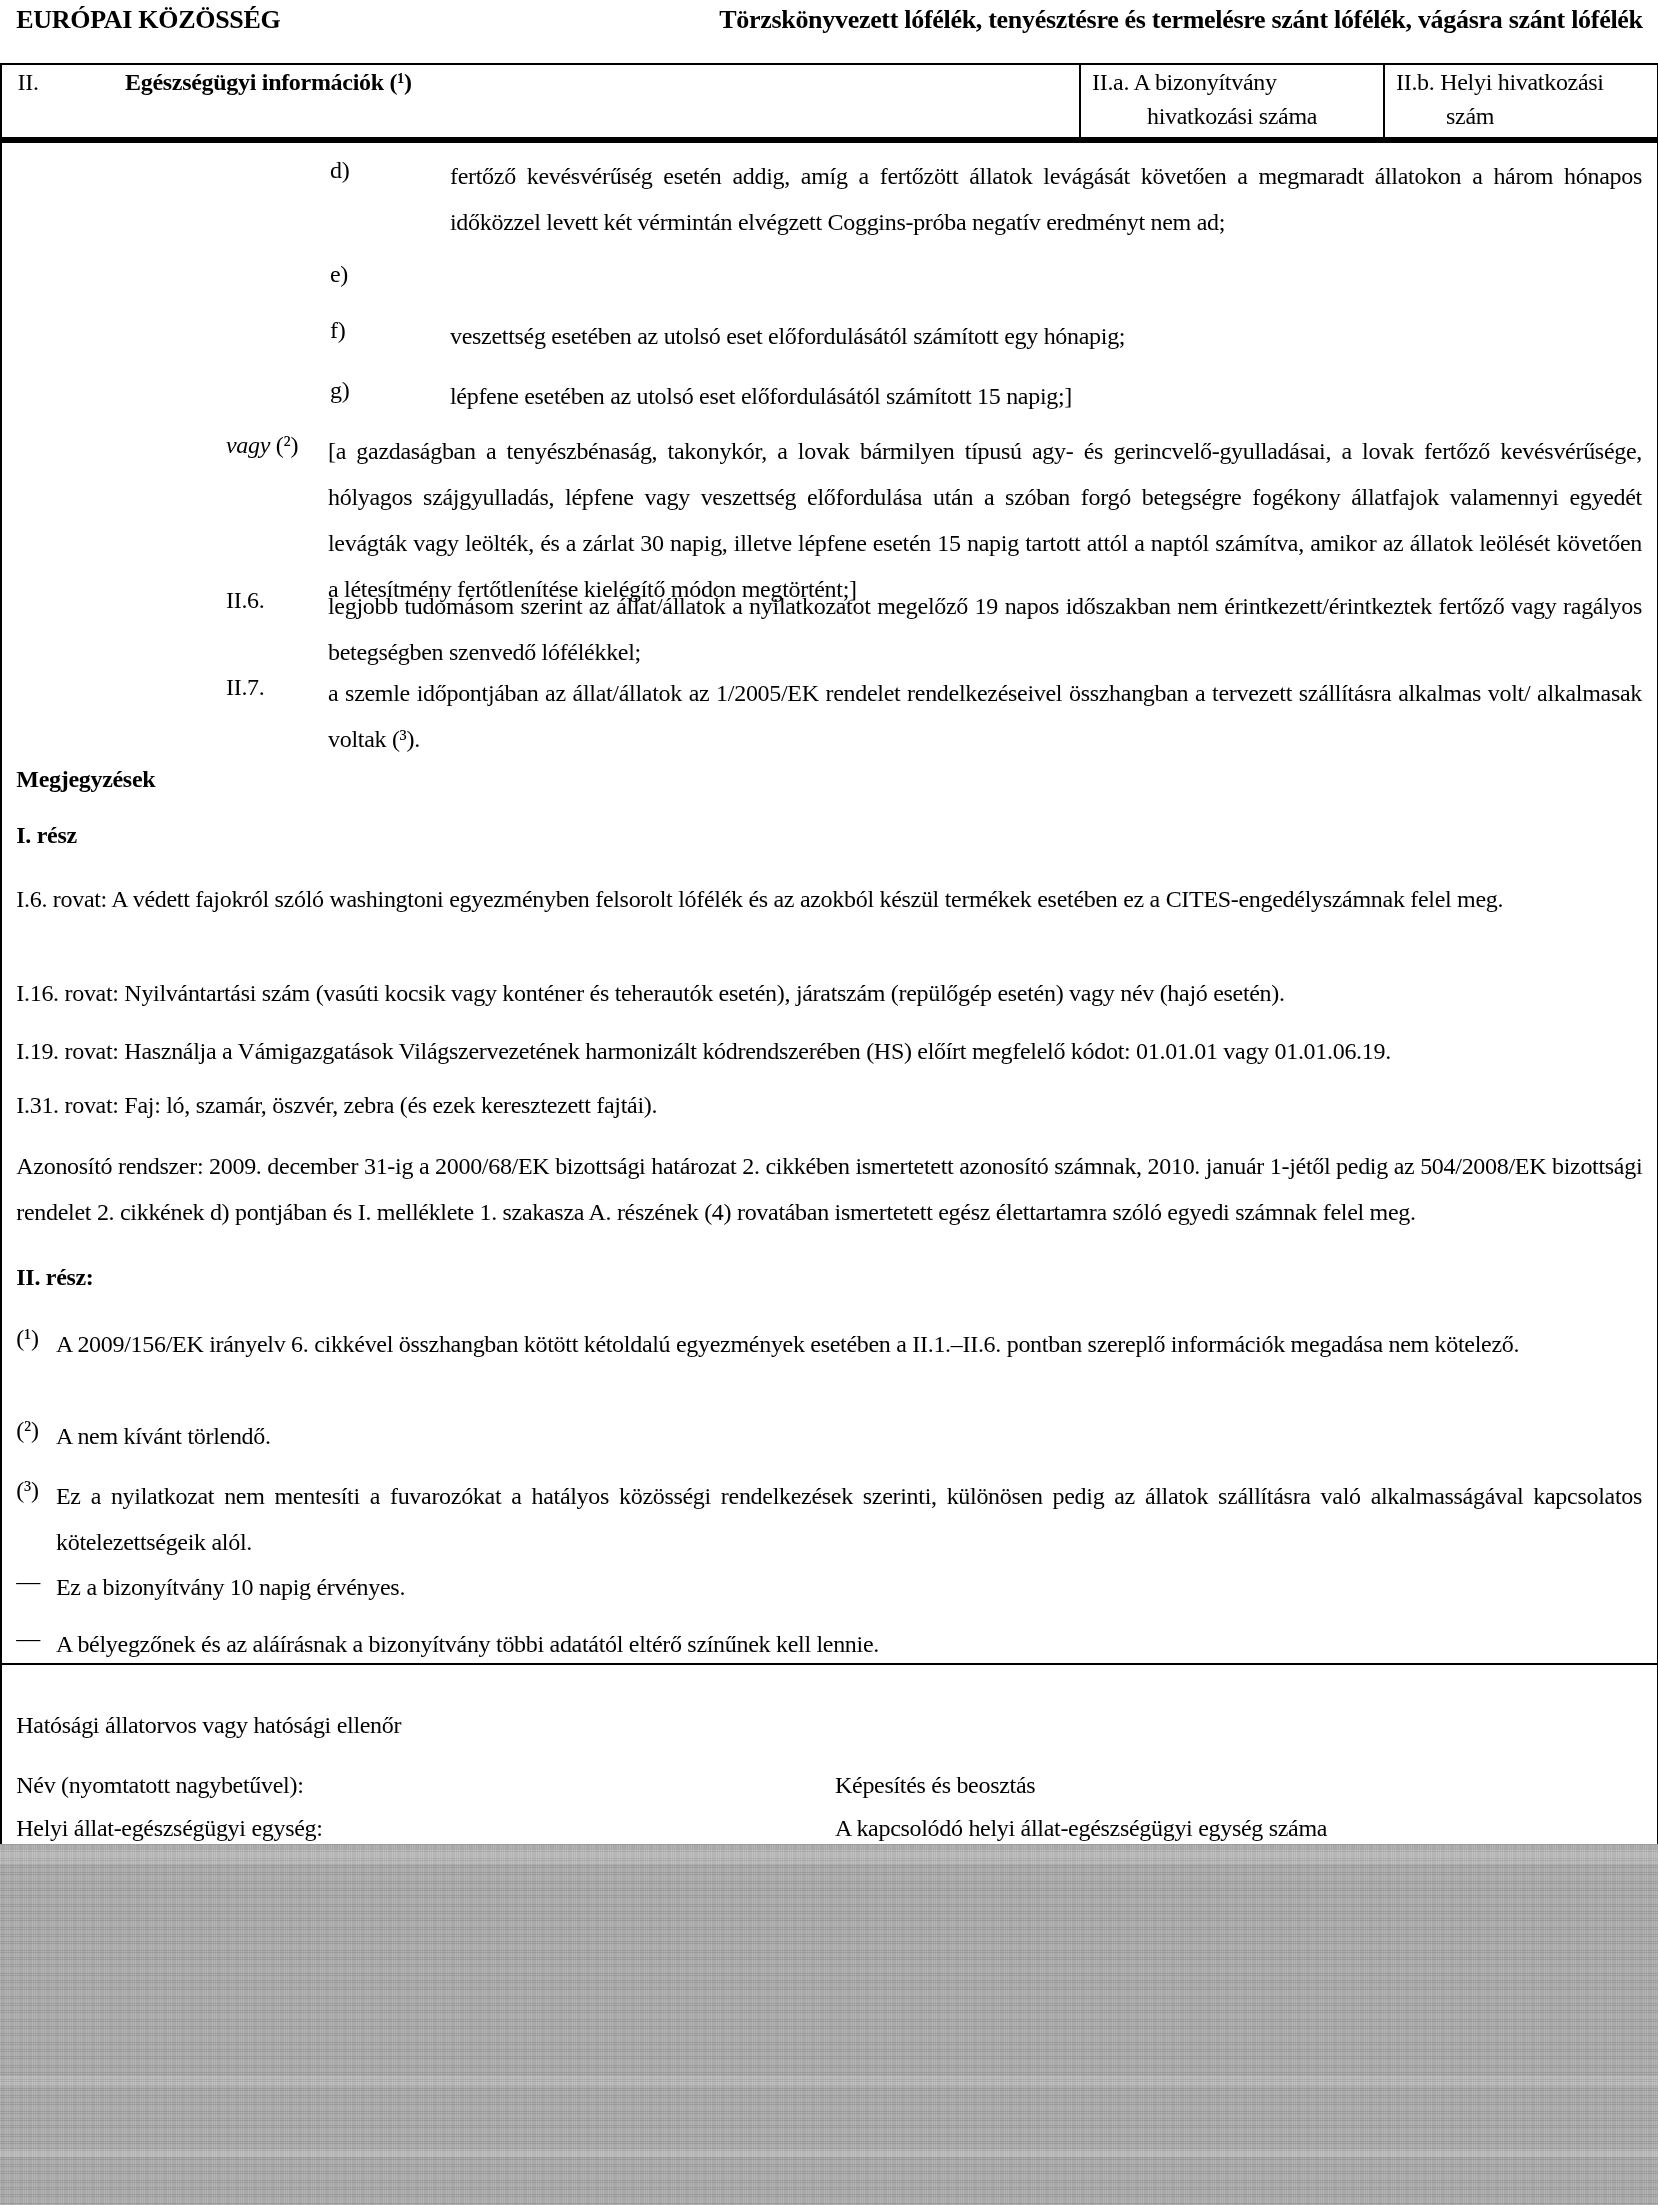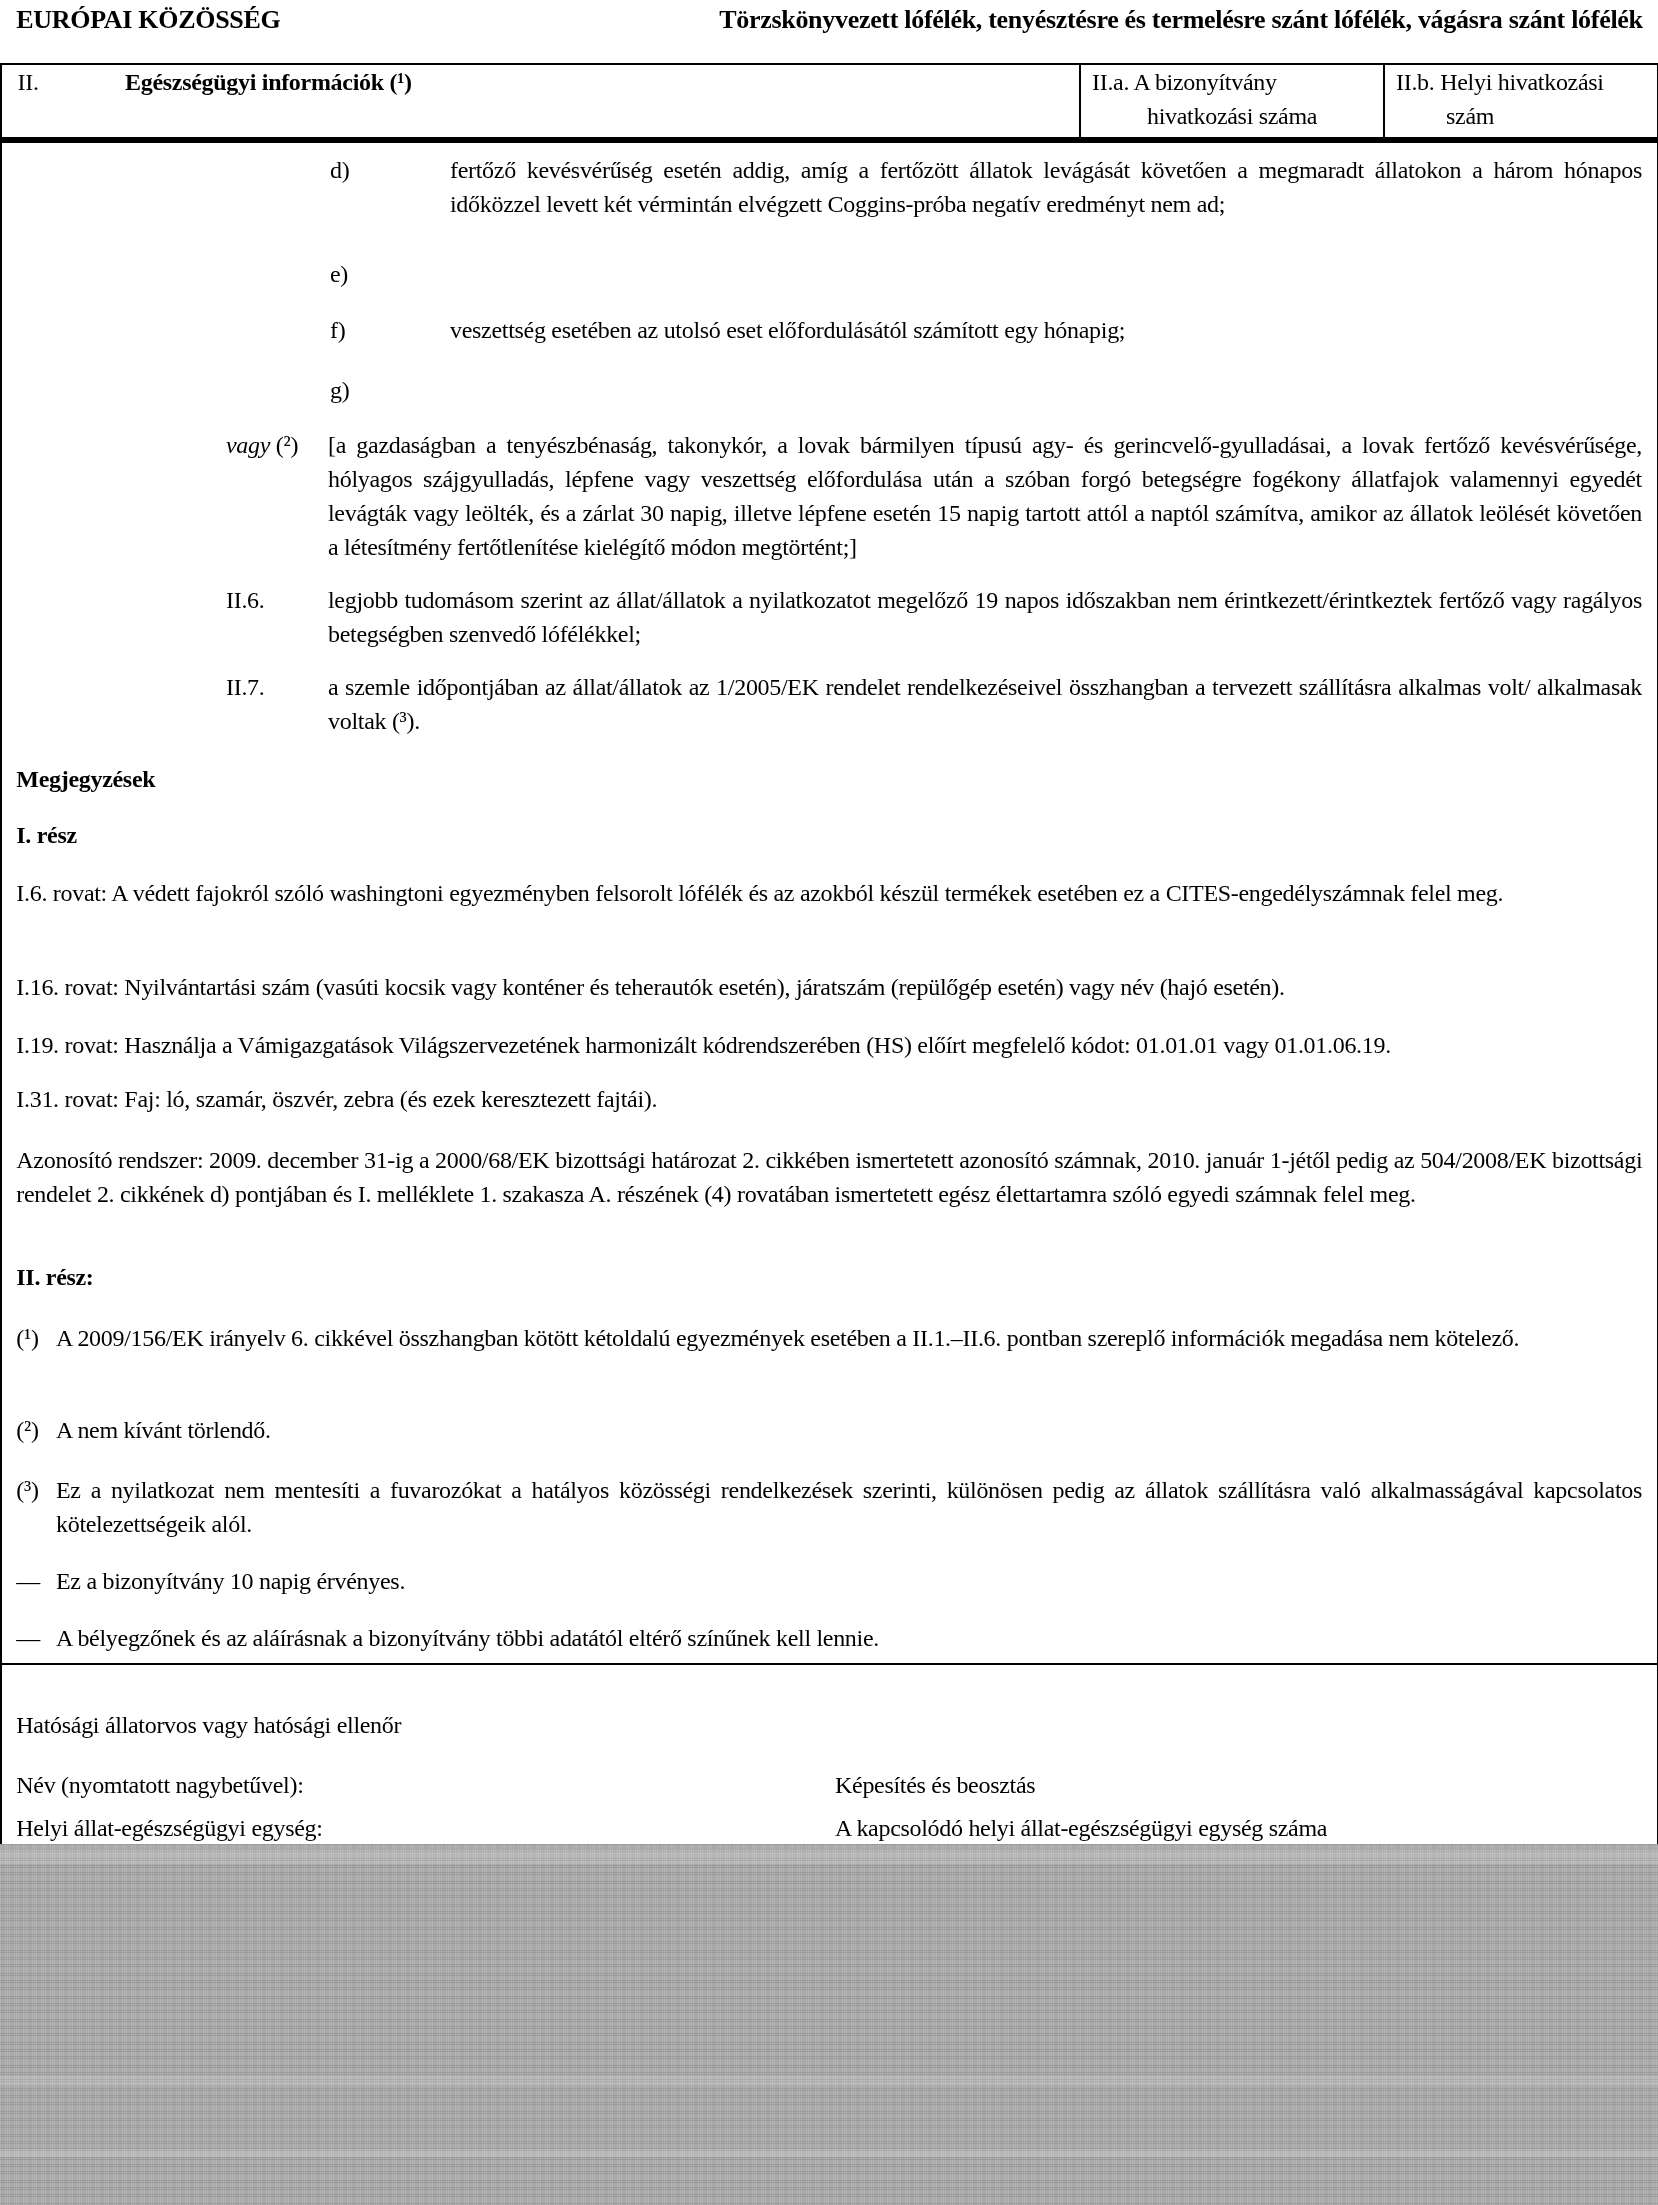--- a/index.html
+++ b/index.html
@@ -17,21 +17,21 @@
     position:absolute;
     font-size:26px;line-height:29px;font-weight:bold;letter-spacing:-0.3px;
     white-space:nowrap;
   }
   .txt{
     position:absolute;
     font-size:24px;line-height:34px;letter-spacing:-0.3px;
   }
   .par{
     position:absolute;
-    font-size:24px;line-height:34px;letter-spacing:-0.3px;
+    font-size:24px;line-height:46px;letter-spacing:-0.3px;
     text-align:justify;
   }
   .lbl{
     position:absolute;
     font-size:24px;line-height:34px;letter-spacing:-0.3px;
     white-space:nowrap;
   }
   .hline{position:absolute;background:#000;width:1659px;left:0;}
   .vline{position:absolute;background:#000;width:1.8px;}
   .cellline{display:block;}
@@ -73,20 +73,21 @@
 
   <div class="lbl" style="left:330px;top:153px;">d)</div>
   <div class="par" style="left:450px;top:153px;width:1192px;">fertőző kevésvérűség esetén addig, amíg a fertőzött állatok levágását követően a megmaradt állatokon a három hónapos időközzel levett két vérmintán elvégzett Coggins-próba negatív eredményt nem ad;</div>
 
   <div class="lbl" style="left:330px;top:257px;">e)</div>
 
   <div class="lbl" style="left:330px;top:313px;">f)</div>
   <div class="par" style="left:450px;top:313px;width:1192px;">veszettség esetében az utolsó eset előfordulásától számított egy hónapig;</div>
 
   <div class="lbl" style="left:330px;top:373px;">g)</div>
+  <div class="par" style="left:450px;top:373px;width:1192px;">lépfene esetében az utolsó eset előfordulásától számított 15 napig;]</div>
 
   <div class="lbl" style="left:226px;top:428px;"><span class="it">vagy</span>&nbsp;<span>(²)</span></div>
   <div class="par" style="left:328px;top:428px;width:1314px;">[a gazdaságban a tenyészbénaság, takonykór, a lovak bármilyen típusú agy- és gerincvelő-gyulladásai, a lovak fertőző kevésvérűsége, hólyagos szájgyulladás, lépfene vagy veszettség előfordulása után a szóban forgó betegségre fogékony állatfajok valamennyi egyedét levágták vagy leölték, és a zárlat 30 napig, illetve lépfene esetén 15 napig tartott attól a naptól számítva, amikor az állatok leölését követően a létesítmény fertőtlenítése kielégítő módon megtörtént;]</div>
 
   <div class="lbl" style="left:226px;top:583px;">II.6.</div>
   <div class="par" style="left:328px;top:583px;width:1314px;">legjobb tudomásom szerint az állat/állatok a nyilatkozatot megelőző 19 napos időszakban nem érintkezett/érintkeztek fertőző vagy ragályos betegségben szenvedő lófélékkel;</div>
 
   <div class="lbl" style="left:226px;top:670px;">II.7.</div>
   <div class="par" style="left:328px;top:670px;width:1314px;">a szemle időpontjában az állat/állatok az 1/2005/EK rendelet rendelkezéseivel összhangban a tervezett szállításra alkalmas volt/ alkalmasak voltak (³).</div>
 

